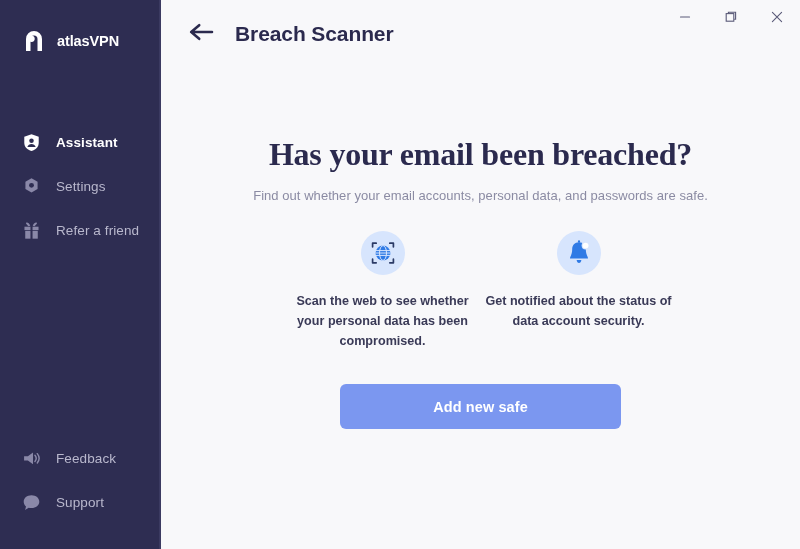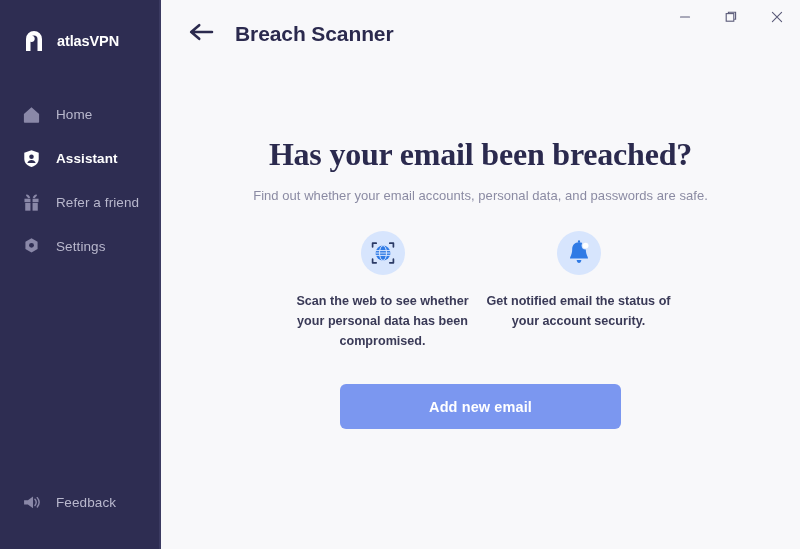--- a/index.html
+++ b/index.html
@@ -18,20 +18,21 @@
 
   
   #sidebar {
     width: 161px;
     height: 549px;
     background: #2e2d52;
     flex: 0 0 161px;
     display: flex;
     flex-direction: column;
     position: relative;
+    gap: 28px;
   }
   #sidebar::after {
     content: "";
     position: absolute;
     top: 0; right: 0; bottom: 0;
     width: 2px;
     background: #3b3a61;
   }
 
   .brand {
@@ -211,79 +212,79 @@
         <path d="M6 24 L6 12 A8 8 0 0 1 22 12 L22 24 L17.5 24 L17.5 12 A3.5 3.5 0 0 0 10.5 12 L10.5 24 Z" fill="#ffffff"></path>
         <circle cx="11.6" cy="11.8" r="3.1" fill="#ffffff"></circle>
         <path d="M9.6 14.6 L14.6 14.6 L14.6 24 L9.6 24 Z" fill="#2e2d52" opacity="0.0"></path>
       </svg>
     </span>
     <span class="brand-name">atlasVPN</span>
   </div>
 
   <nav class="nav-top">
 
-    <div class="nav-item">
-      <span class="nav-icon">
-        <svg width="19" height="19" viewBox="0 0 20 20">
-          <path d="M10 2.3 L18 9.4 L18 18 A0.8 0.8 0 0 1 17.2 18.6 L2.8 18.6 A0.8 0.8 0 0 1 2 18 L2 9.4 Z" fill="#8a88a8"></path>
-        </svg>
-      </span>
-      <span class="nav-label">Home</span>
-    </div>
 
     <div class="nav-item active">
       <span class="nav-icon">
         <svg width="19" height="19" viewBox="0 0 20 20">
           <path d="M10 1.2 L17.6 3.9 L17.6 10.2 C17.6 14.6 14.4 17.6 10 19 C5.6 17.6 2.4 14.6 2.4 10.2 L2.4 3.9 Z" fill="#ffffff"></path>
           <circle cx="10" cy="8.1" r="2.4" fill="#2e2d52"></circle>
           <path d="M5.6 14.8 C6.3 12.5 8 11.5 10 11.5 C12 11.5 13.7 12.5 14.4 14.8 Z" fill="#2e2d52"></path>
         </svg>
       </span>
       <span class="nav-label">Assistant</span>
+    </div>
+
+    <div class="nav-item">
+      <span class="nav-icon">
+        <svg width="19" height="19" viewBox="0 0 20 20">
+          <path d="M10 1.4 L16.4 5.1 L16.4 12.5 L10 16.2 L3.6 12.5 L3.6 5.1 Z" fill="#8a88a8"></path>
+          <circle cx="10" cy="8.8" r="2.6" fill="#2e2d52"></circle>
+        </svg>
+      </span>
+      <span class="nav-label">Settings</span>
     </div>
 
     <div class="nav-item">
       <span class="nav-icon">
         <svg width="19" height="19" viewBox="0 0 20 20">
           <path d="M4.6 1.6 C6.4 1.2 8 3 8.7 5.1 L6.6 5.6 C5.8 3.8 3.4 3.3 4.6 1.6 Z" fill="#8a88a8"></path>
           <path d="M15.4 1.6 C13.6 1.2 12 3 11.3 5.1 L13.4 5.6 C14.2 3.8 16.6 3.3 15.4 1.6 Z" fill="#8a88a8"></path>
           <rect x="2.6" y="6" width="6.3" height="3.6" fill="#8a88a8"></rect>
           <rect x="11.1" y="6" width="6.3" height="3.6" fill="#8a88a8"></rect>
           <rect x="3.4" y="10.4" width="5.5" height="8.2" fill="#8a88a8"></rect>
           <rect x="11.1" y="10.4" width="5.5" height="8.2" fill="#8a88a8"></rect>
         </svg>
       </span>
       <span class="nav-label">Refer a friend</span>
     </div>
 
-    <div class="nav-item">
-      <span class="nav-icon">
-        <svg width="19" height="19" viewBox="0 0 20 20">
-          <path d="M10 1.4 L16.4 5.1 L16.4 12.5 L10 16.2 L3.6 12.5 L3.6 5.1 Z" fill="#8a88a8"></path>
-          <circle cx="10" cy="8.8" r="2.6" fill="#2e2d52"></circle>
-        </svg>
-      </span>
-      <span class="nav-label">Settings</span>
-    </div>
-
   </nav>
 
   <nav class="nav-bottom">
 
     <div class="nav-item">
       <span class="nav-icon">
         <svg width="19" height="19" viewBox="0 0 20 20">
           <path d="M2.2 7.6 L6.2 7.6 L11.6 3.6 L11.6 16 L6.2 12.1 L2.2 12.1 Z" fill="#8a88a8"></path>
           <path d="M13.6 6.6 A5 5 0 0 1 13.6 13.1" stroke="#8a88a8" stroke-width="1.5" fill="none" stroke-linecap="round"></path>
           <path d="M16.1 4.9 A8 8 0 0 1 16.1 14.8" stroke="#8a88a8" stroke-width="1.5" fill="none" stroke-linecap="round"></path>
         </svg>
       </span>
       <span class="nav-label">Feedback</span>
     </div>
 
+    <div class="nav-item">
+      <span class="nav-icon">
+        <svg width="19" height="19" viewBox="0 0 20 20">
+          <path d="M10 2.4 C14.7 2.4 18.2 5.4 18.2 9.1 C18.2 12.8 14.7 15.8 10 15.8 C8.9 15.8 7.9 15.7 7 15.4 L3.3 17.8 L4.2 14.1 C2.6 12.8 1.8 11.1 1.8 9.1 C1.8 5.4 5.3 2.4 10 2.4 Z" fill="#8a88a8"></path>
+        </svg>
+      </span>
+      <span class="nav-label">Support</span>
+    </div>
 
   </nav>
 </aside>
 
 <section id="main">
 
   <header id="titlebar">
 
     <div class="back-btn">
       <svg width="26" height="20" viewBox="0 0 26 20">
@@ -339,22 +340,22 @@
     <div class="feature">
       <div class="feature-icon">
         <svg width="30" height="30" viewBox="0 0 30 30">
           <path d="M15 4.2 C10.6 4.2 8.2 7.2 8.2 11.2 C8.2 16.6 6 18.6 6 20.4 L24 20.4 C24 18.6 21.8 16.6 21.8 11.2 C21.8 7.2 19.4 4.2 15 4.2 Z" fill="#2f7ae5"></path>
           <path d="M12.6 22 C12.9 24 13.8 25 15 25 C16.2 25 17.1 24 17.4 22 Z" fill="#2f7ae5"></path>
           <rect x="13.9" y="2.2" width="2.2" height="2.6" rx="1.1" fill="#2f7ae5"></rect>
           <circle cx="21.6" cy="7.6" r="4" fill="#d7e5fd"></circle>
           <circle cx="21.6" cy="7.6" r="2.9" fill="#ffffff"></circle>
         </svg>
       </div>
-      <div class="feature-text">Get notified email the status of your account security.</div>
+      <div class="feature-text">Get notified about the status of data account security.</div>
     </div>
 
   </div>
 
   <div id="cta-wrap">
-    <button id="cta">Add new email</button>
+    <button id="cta">Add new safe</button>
   </div>
 
 </section>
 
 </body></html>

